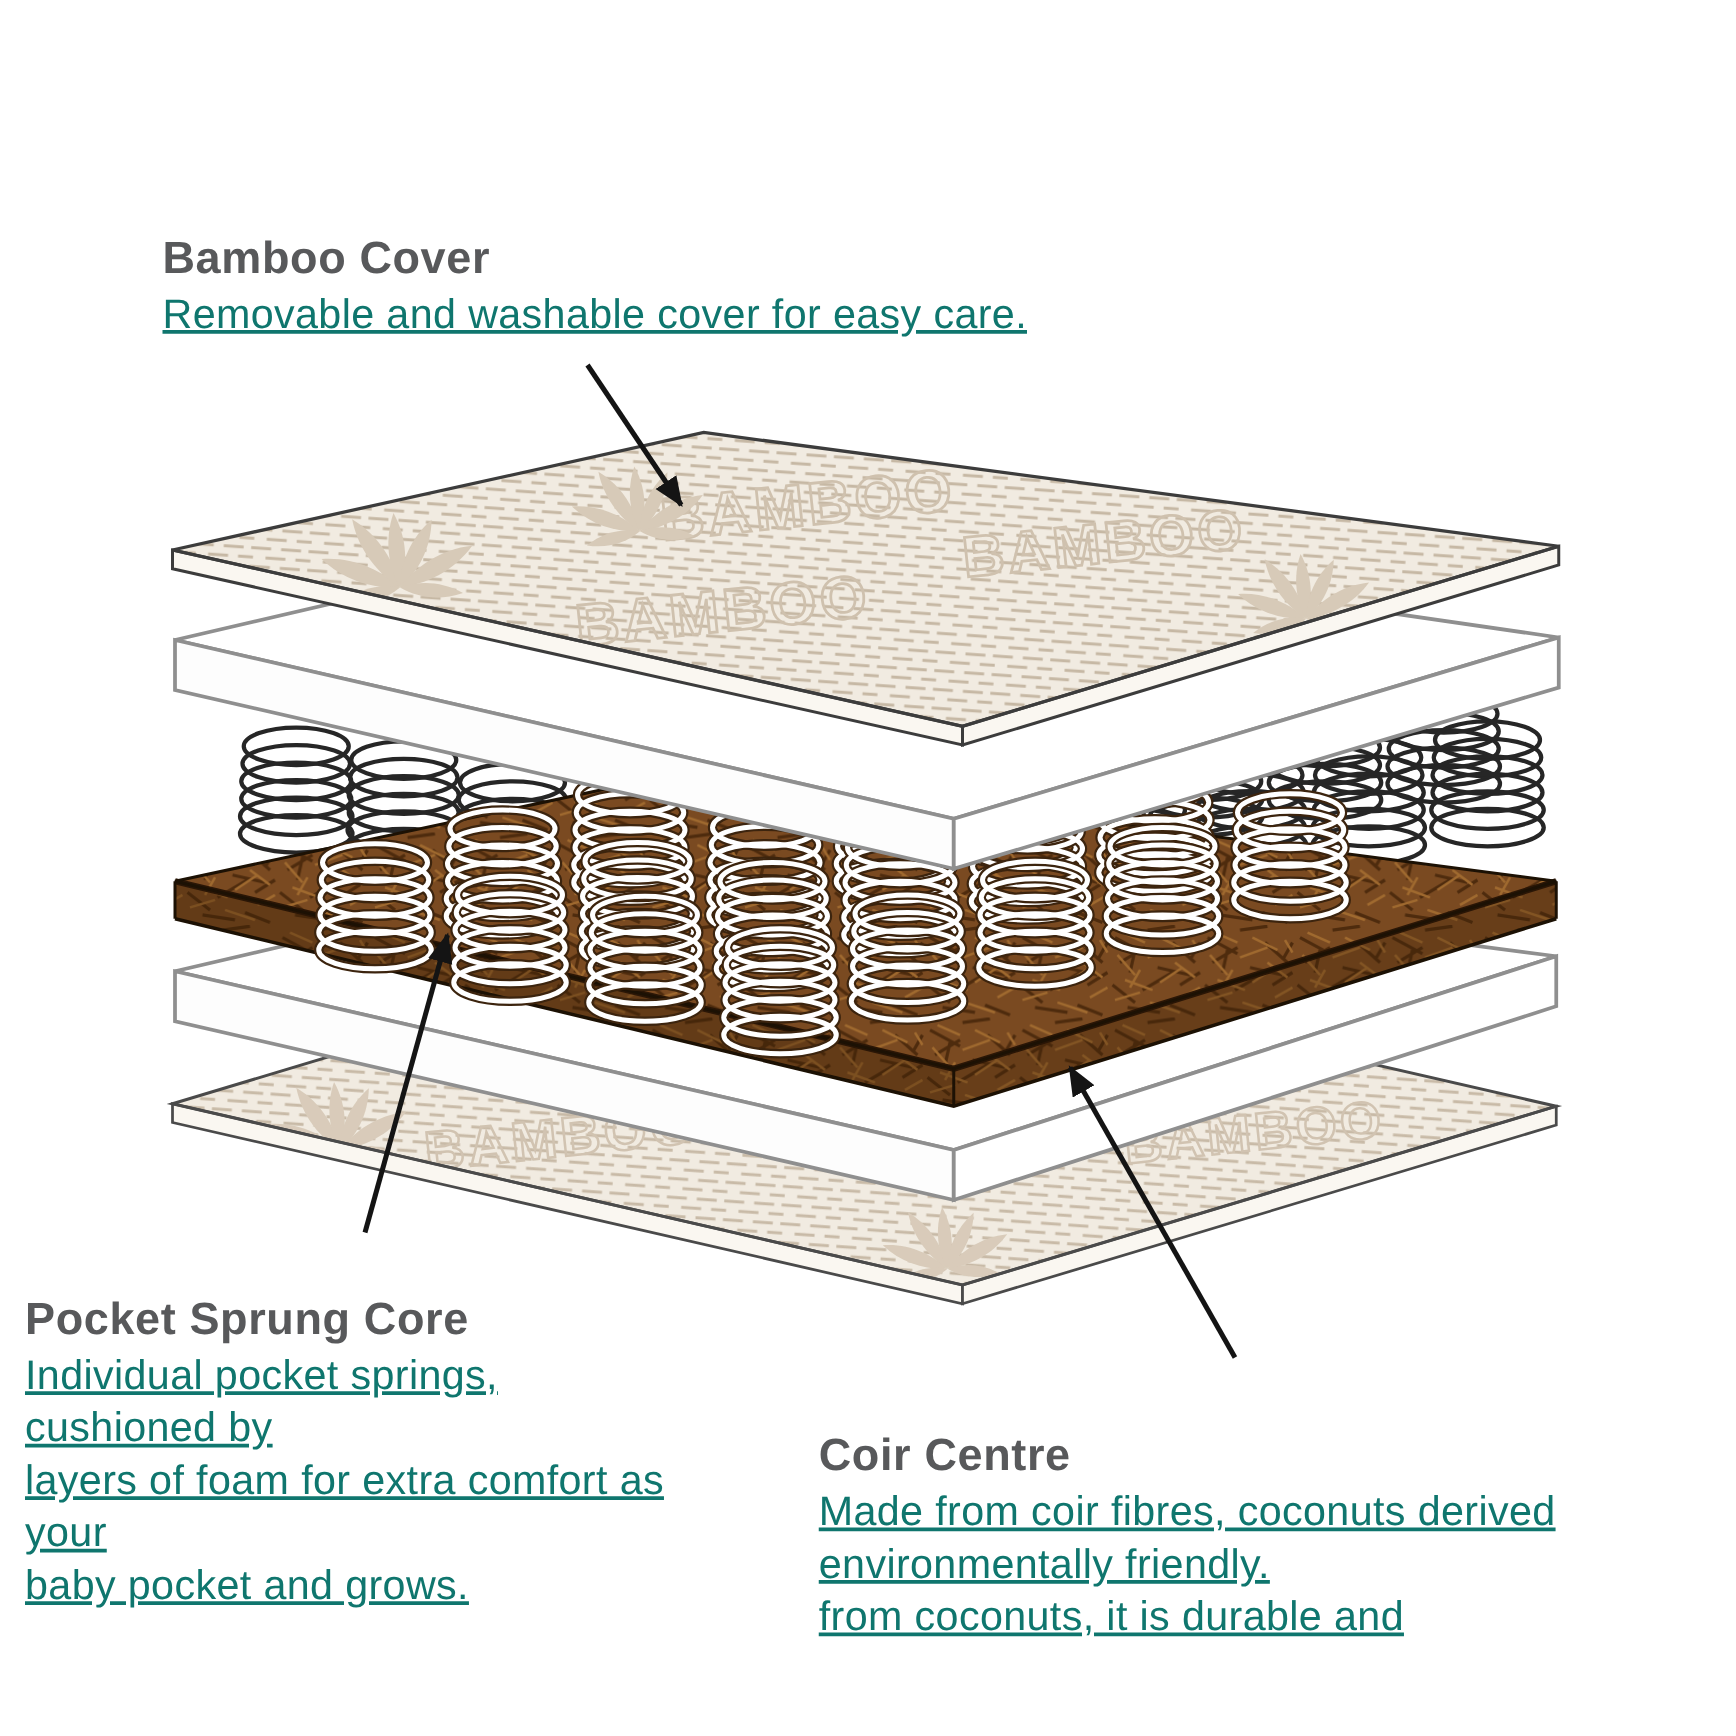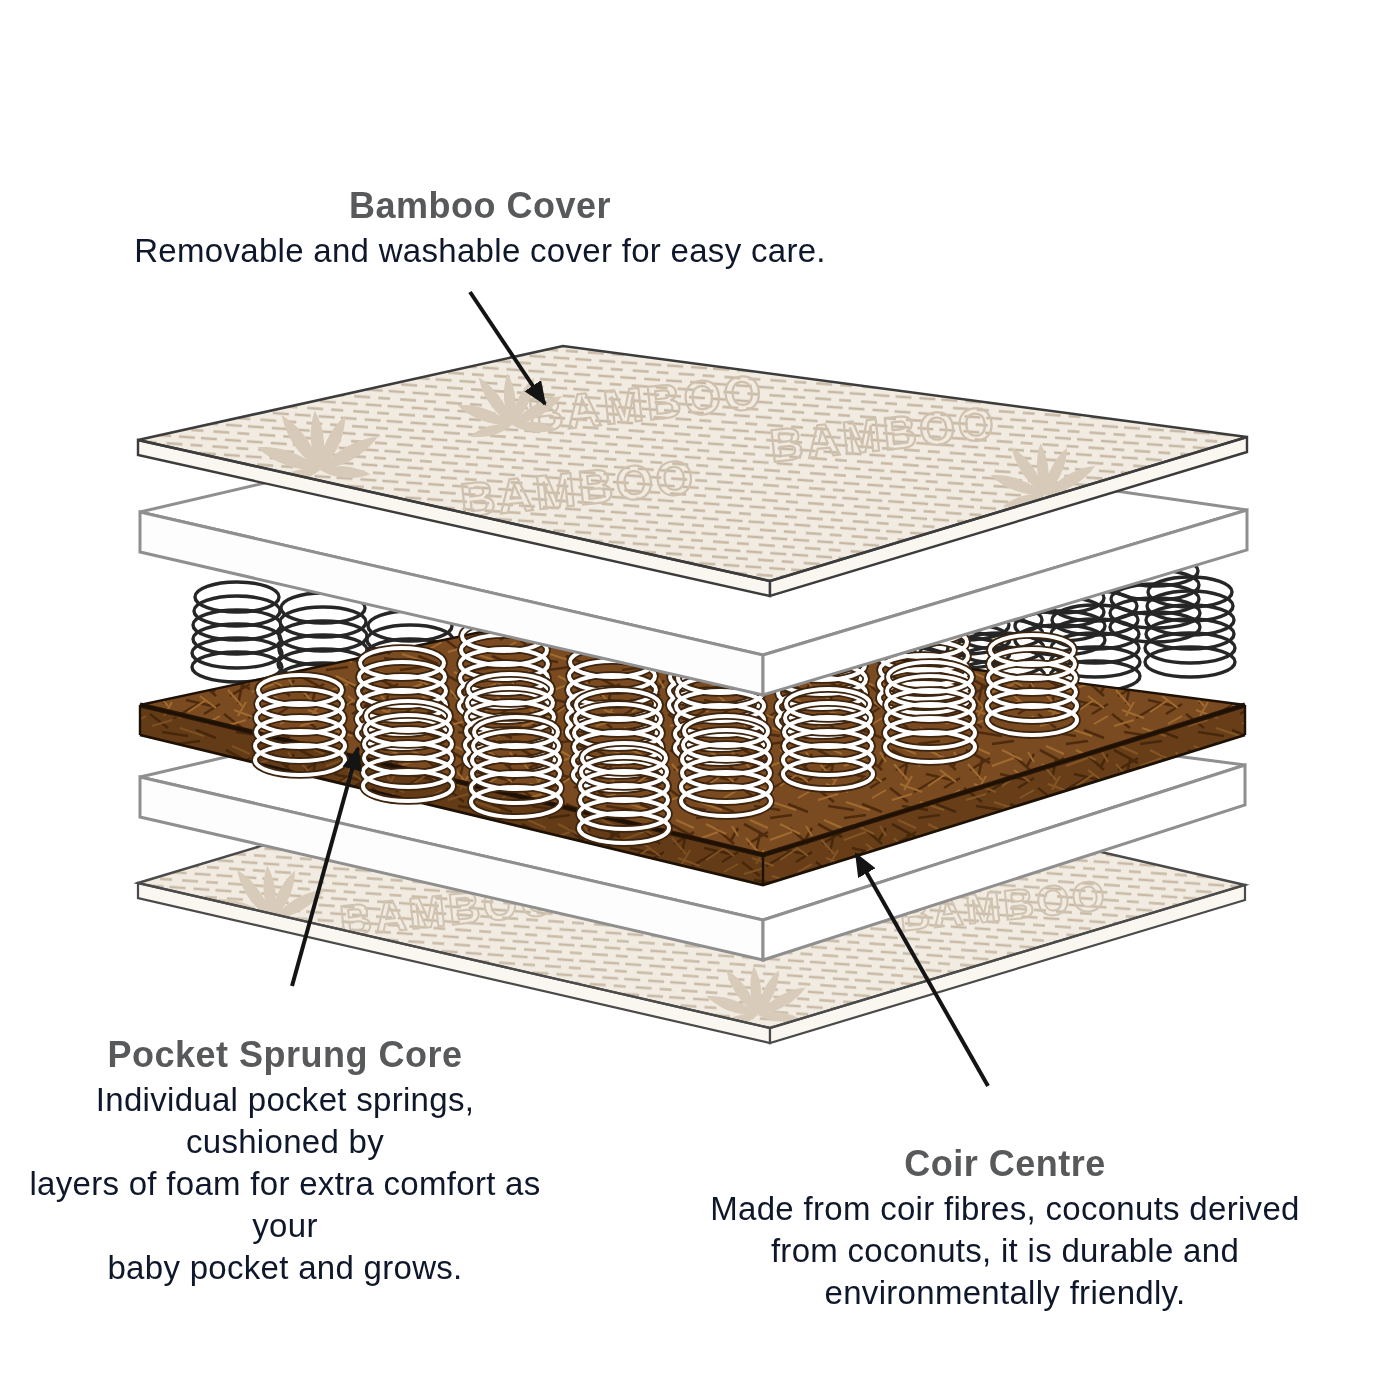--- a/index.html
+++ b/index.html
@@ -1,23 +1,23 @@
 <!DOCTYPE html>
 <html><head>
 <meta charset="utf-8">
 <style>
   html,body { margin:0; padding:0; background:#ffffff; }
   .stage {
     position:relative; width:1389px; height:1389px; background:#ffffff;
     font-family:"Liberation Sans", sans-serif; overflow:hidden;
   }
   .stage svg { position:absolute; left:0; top:0; }
-  .anno { position:absolute; text-align:center; }
+  .anno { position:absolute; }
   .anno .title { font-weight:bold; font-size:36px; color:#58595b; line-height:40px; margin-bottom:4px; letter-spacing:0.5px; }
-  .anno .line  { font-size:33px; color:#0f172a; line-height:42px; letter-spacing:0.3px; }
+  .anno .line  { font-size:33px; color:#0f766e; line-height:42px; letter-spacing:0.3px;text-decoration:underline; }
   #anno-bamboo { left:130px; top:186px;  width:700px; }
   #anno-pocket { left:20px;  top:1035px;  width:530px; }
   #anno-coir   { left:655px; top:1100px; width:700px;margin-top:44px; }
 </style>
 </head>
 <body>
 
 <div class="stage">
 
 <svg width="1389" height="1389" viewBox="0 0 1389 1389">
@@ -196,17 +196,17 @@
 <div class="anno" id="anno-pocket">
   <div class="title">Pocket Sprung Core</div>
   <div class="line">Individual pocket springs, cushioned by</div>
   <div class="line">layers of foam for extra comfort as your</div>
   <div class="line">baby pocket and grows.</div>
 </div>
 
 <div class="anno" id="anno-coir">
   <div class="title">Coir Centre</div>
   <div class="line">Made from coir fibres, coconuts derived</div>
+  <div class="line">environmentally friendly.</div>
   <div class="line">from coconuts, it is durable and</div>
-  <div class="line">environmentally friendly.</div>
 </div>
 
 </div>
 
 </body></html>

